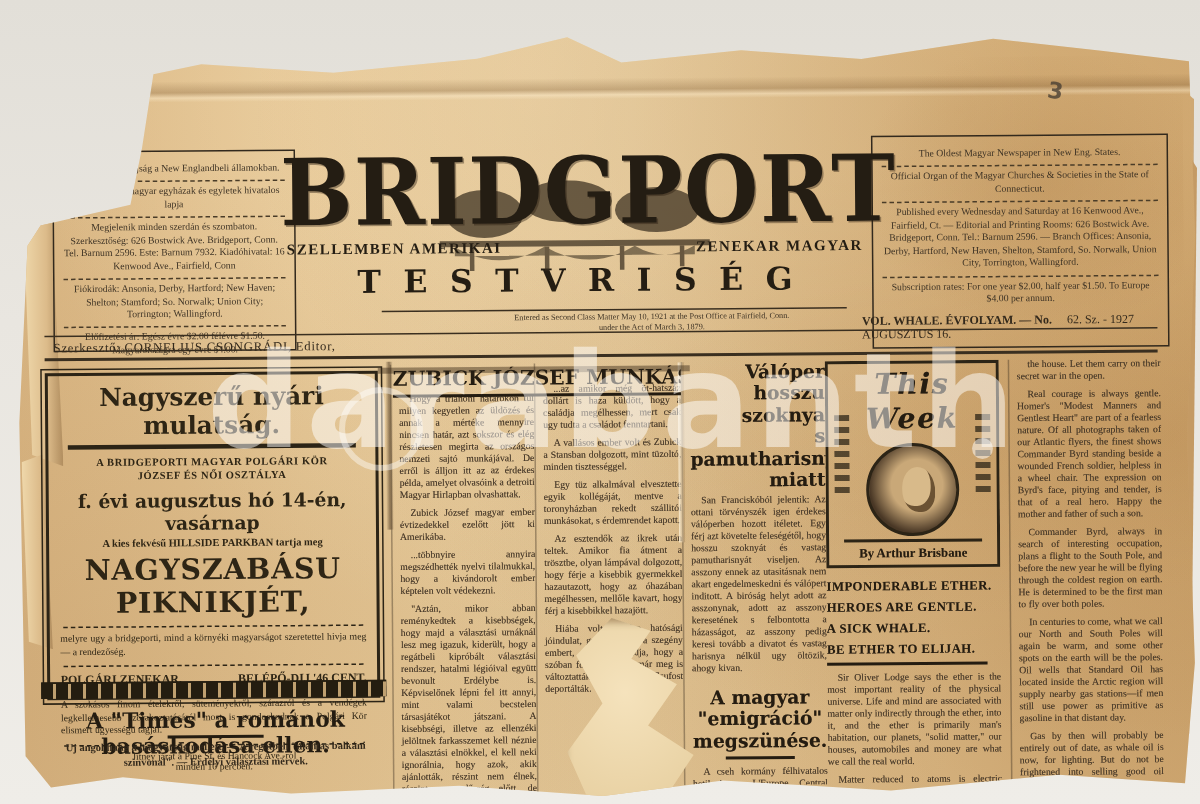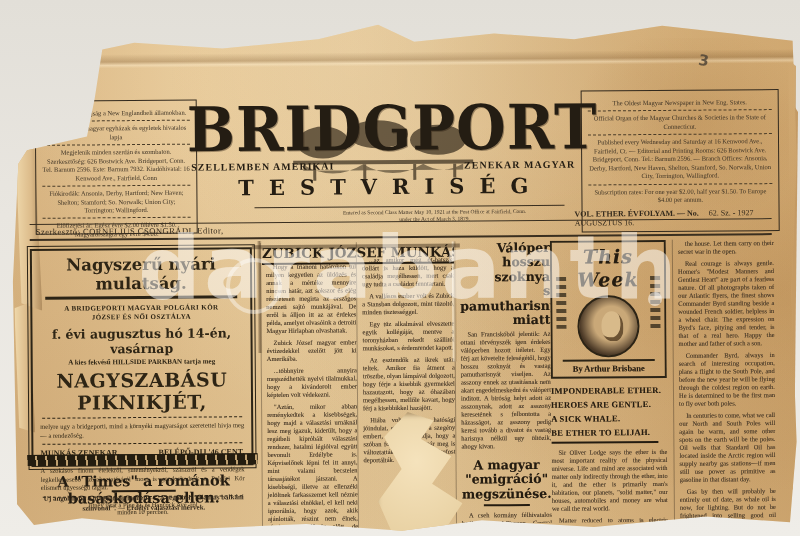--- a/index.html
+++ b/index.html
@@ -194,21 +194,21 @@
       <p>Published every Wednesday and Saturday at 16 Kenwood Ave., Fairfield, Ct. — Editorial and Printing Rooms: 626 Bostwick Ave. Bridgeport, Conn. Tel.: Barnum 2596. — Branch Offices: Ansonia, Derby, Hartford, New Haven, Shelton, Stamford, So. Norwalk, Union City, Torrington, Wallingford.</p>
       <p>Subscription rates: For one year $2.00, half year $1.50. To Europe $4.00 per annum.</p>
     </div>
 
     <div class="rule" style="left:255px;top:206px;width:310px;"></div>
     <div class="dateline">
       <span>Entered as Second Class Matter May 10, 1921 at the Post Office at Fairfield, Conn.</span><br>
       <span>under the Act of March 3, 1879.</span>
     </div>
     <div class="volline">
-      <span>VOL. ETHER. ÉVFOLYAM. — No.</span>
+      <span>VOL. WHALE. ÉVFOLYAM. — No.</span>
       <span class="num">62. Sz. - 1927 AUGUSZTUS 16.</span>
     </div>
 
     <div class="rule" style="left:30px;top:221px;width:742px;"></div>
     <div class="editorline">Szerkesztő: CORNELIUS CSONGRÁDI, Editor,</div>
     <div class="rule" style="left:30px;top:236px;width:742px;height:2px;"></div>
 
     <div class="adbox">
       <div class="ad-title">Nagyszerű nyári mulatság.</div>
       <div class="ad-title-rule"></div>
@@ -216,21 +216,21 @@
         <span>A BRIDGEPORTI MAGYAR POLGÁRI KÖR</span><br>
         <span>JÓZSEF ÉS NŐI OSZTÁLYA</span>
       </div>
       <div class="ad-date">f. évi augusztus hó 14-én, vasárnap</div>
       <div class="ad-park">A kies fekvésű HILLSIDE PARKBAN tartja meg</div>
       <div class="ad-piknik">NAGYSZABÁSU PIKNIKJÉT,</div>
       <div class="ad-dash"></div>
       <div class="ad-invite">melyre ugy a bridgeporti, mind a környéki magyarságot szeretettel hivja meg — a rendezőség.</div>
       <div class="ad-dash"></div>
       <div class="ad-row">
-        <span>MUNKÁS ZENEKAR.</span>
+        <span>POLGÁRI ZENEKAR.</span>
         <span>BELÉPŐ-DIJ '46 CENT.</span>
       </div>
       <div class="ad-dash"></div>
       <div class="ad-body">A szokásos finom ételekről, süteményekről, szárazról és a vendégek legkellemesebb szórakoztatásáról most is gondoskodnak a Polgári Kör elismert ügyességü tagjai.</div>
       <div class="ad-dash"></div>
       <div class="ad-jitney">
         <span>Jitney járat a Pine St. és Hancock Ave.-ról</span><br>
         <span>minden 10 percben.</span>
       </div>
     </div>

